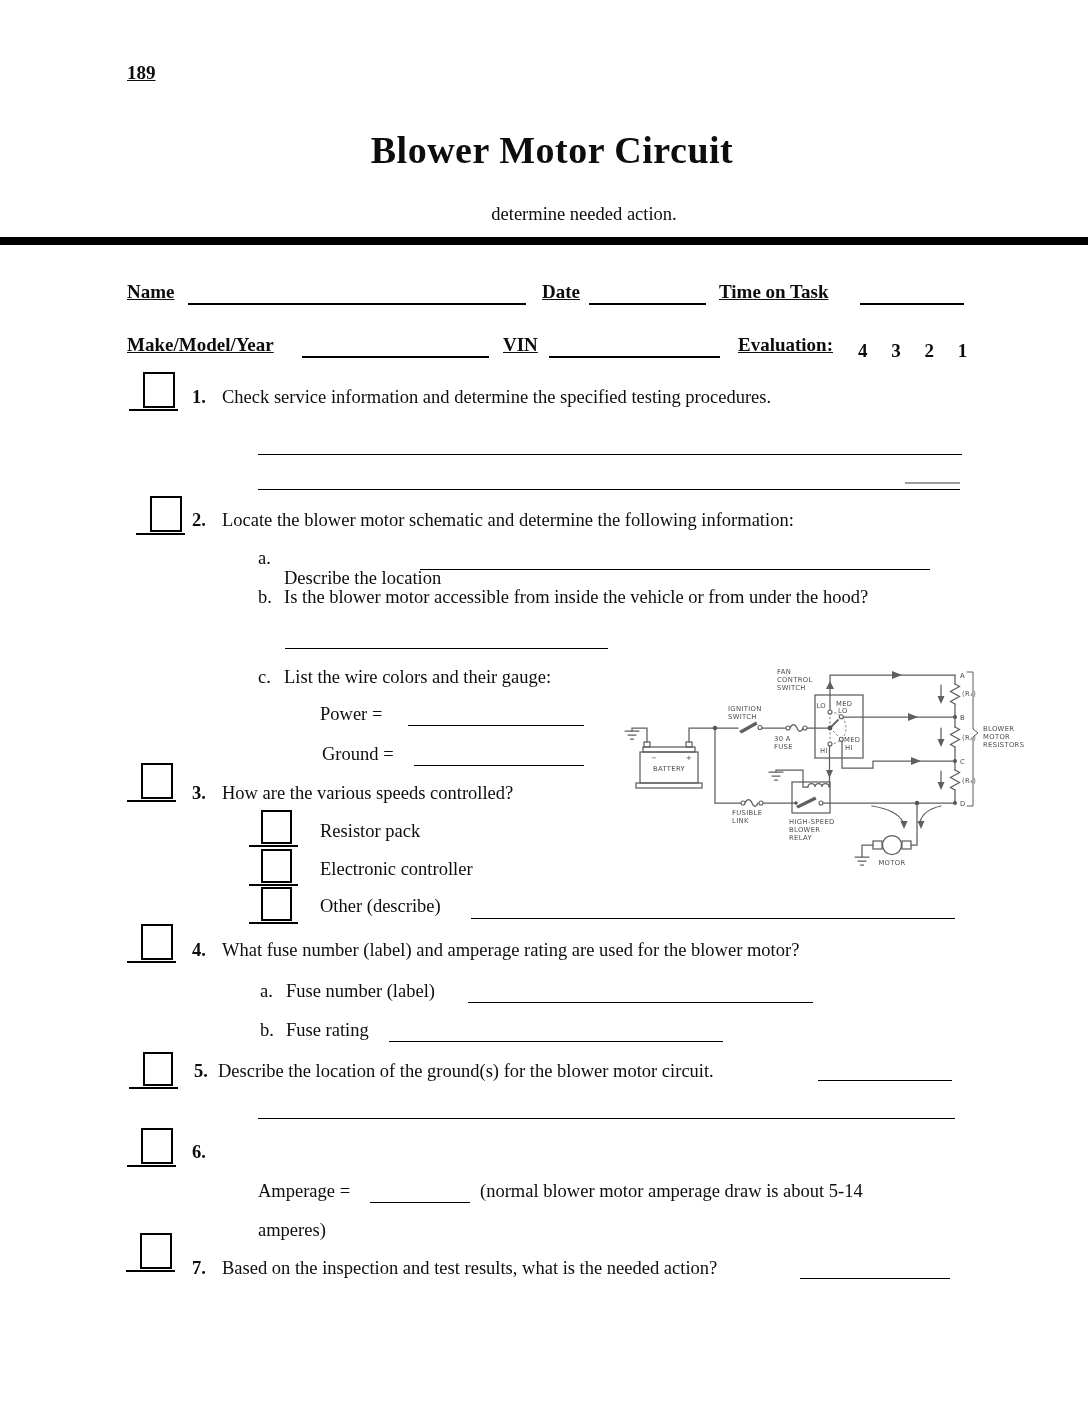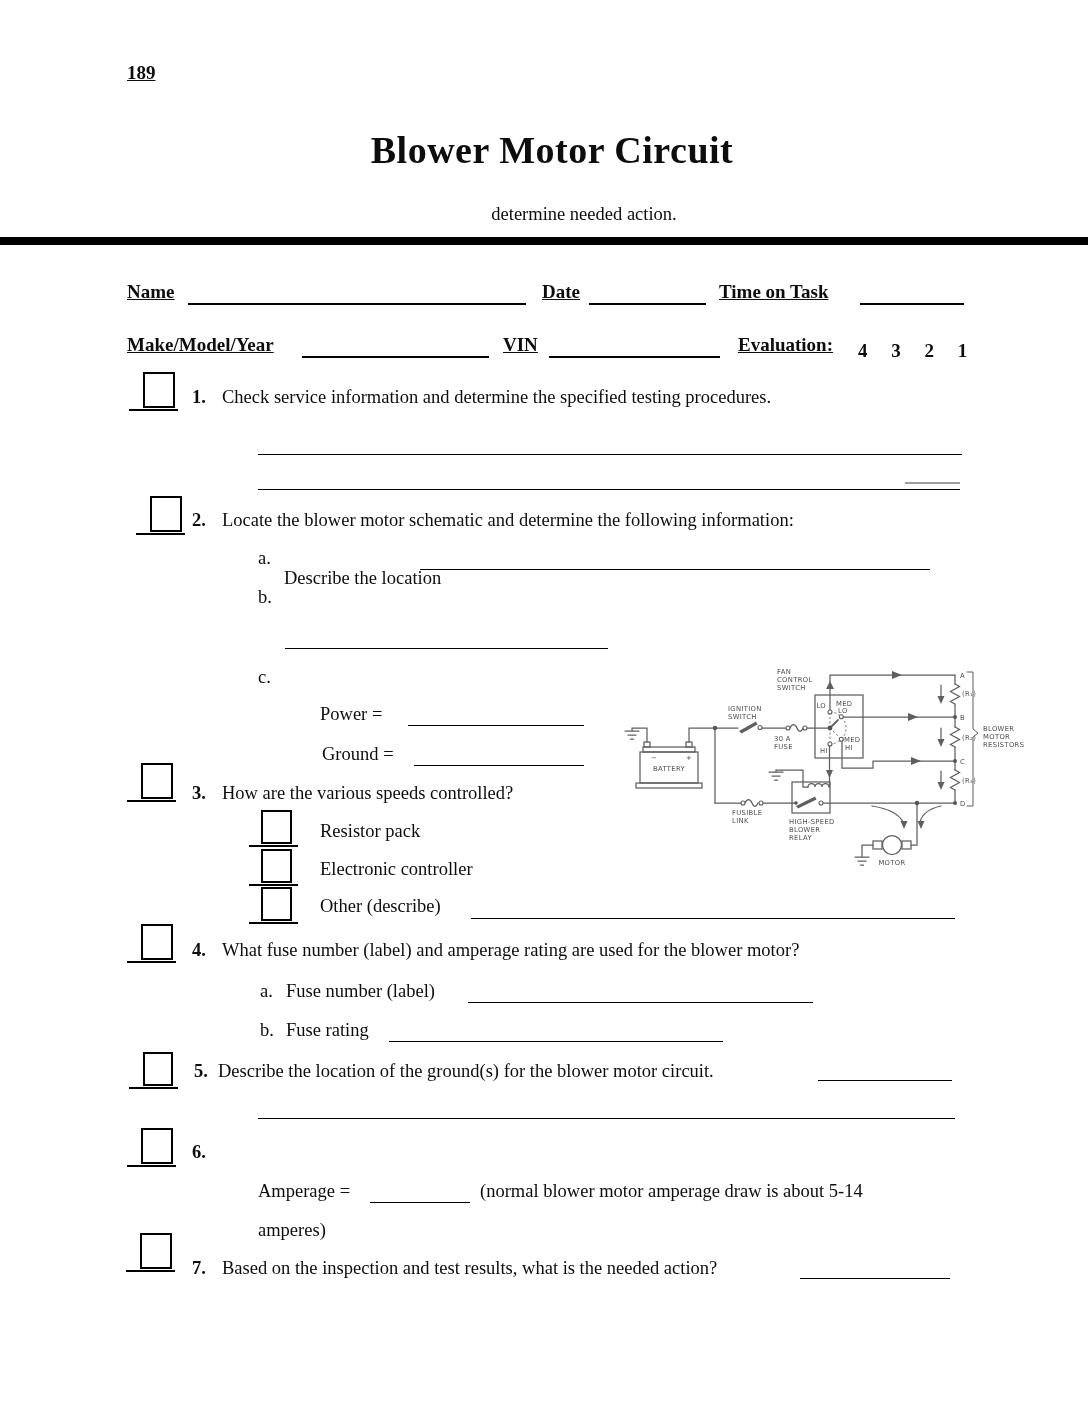--- a/index.html
+++ b/index.html
@@ -62,23 +62,25 @@
   <div class="chk" style="left:150px; top:496px;"></div>
   <div class="chkline" style="left:136px; top:533px;"></div>
   <div class="abs t b" style="left:192px; top:509px;">2.</div>
   <div class="abs t" style="left:222px; top:509px;text-align:right;">Locate the blower motor schematic and determine the following information:</div>
 
   <div class="abs t" style="left:258px; top:547px;">a.</div>
   <div class="abs t" style="left:284px; top:547px;margin-top:20px;">Describe the location</div>
   <div class="rule thin" style="left:420px; top:569px; width:510px;"></div>
 
   <div class="abs t" style="left:258px; top:586px;">b.</div>
+  <div class="abs t" style="left:284px; top:586px;">Is the blower motor accessible from inside the vehicle or from under the hood?</div>
   <div class="rule thin" style="left:285px; top:648px; width:323px;"></div>
 
   <div class="abs t" style="left:258px; top:666px;">c.</div>
+  <div class="abs t" style="left:284px; top:666px;">List the wire colors and their gauge:</div>
 
   <div class="abs t" style="left:320px; top:703px;">Power =</div>
   <div class="rule thin" style="left:408px; top:725px; width:176px;"></div>
   <div class="abs t" style="left:322px; top:743px;">Ground =</div>
   <div class="rule thin" style="left:414px; top:765px; width:170px;"></div>
 
   <div class="chk" style="left:141px; top:763px;"></div>
   <div class="chkline" style="left:127px; top:800px;"></div>
   <div class="abs t b" style="left:192px; top:782px;">3.</div>
   <div class="abs t" style="left:222px; top:782px;">How are the various speeds controlled?</div>

